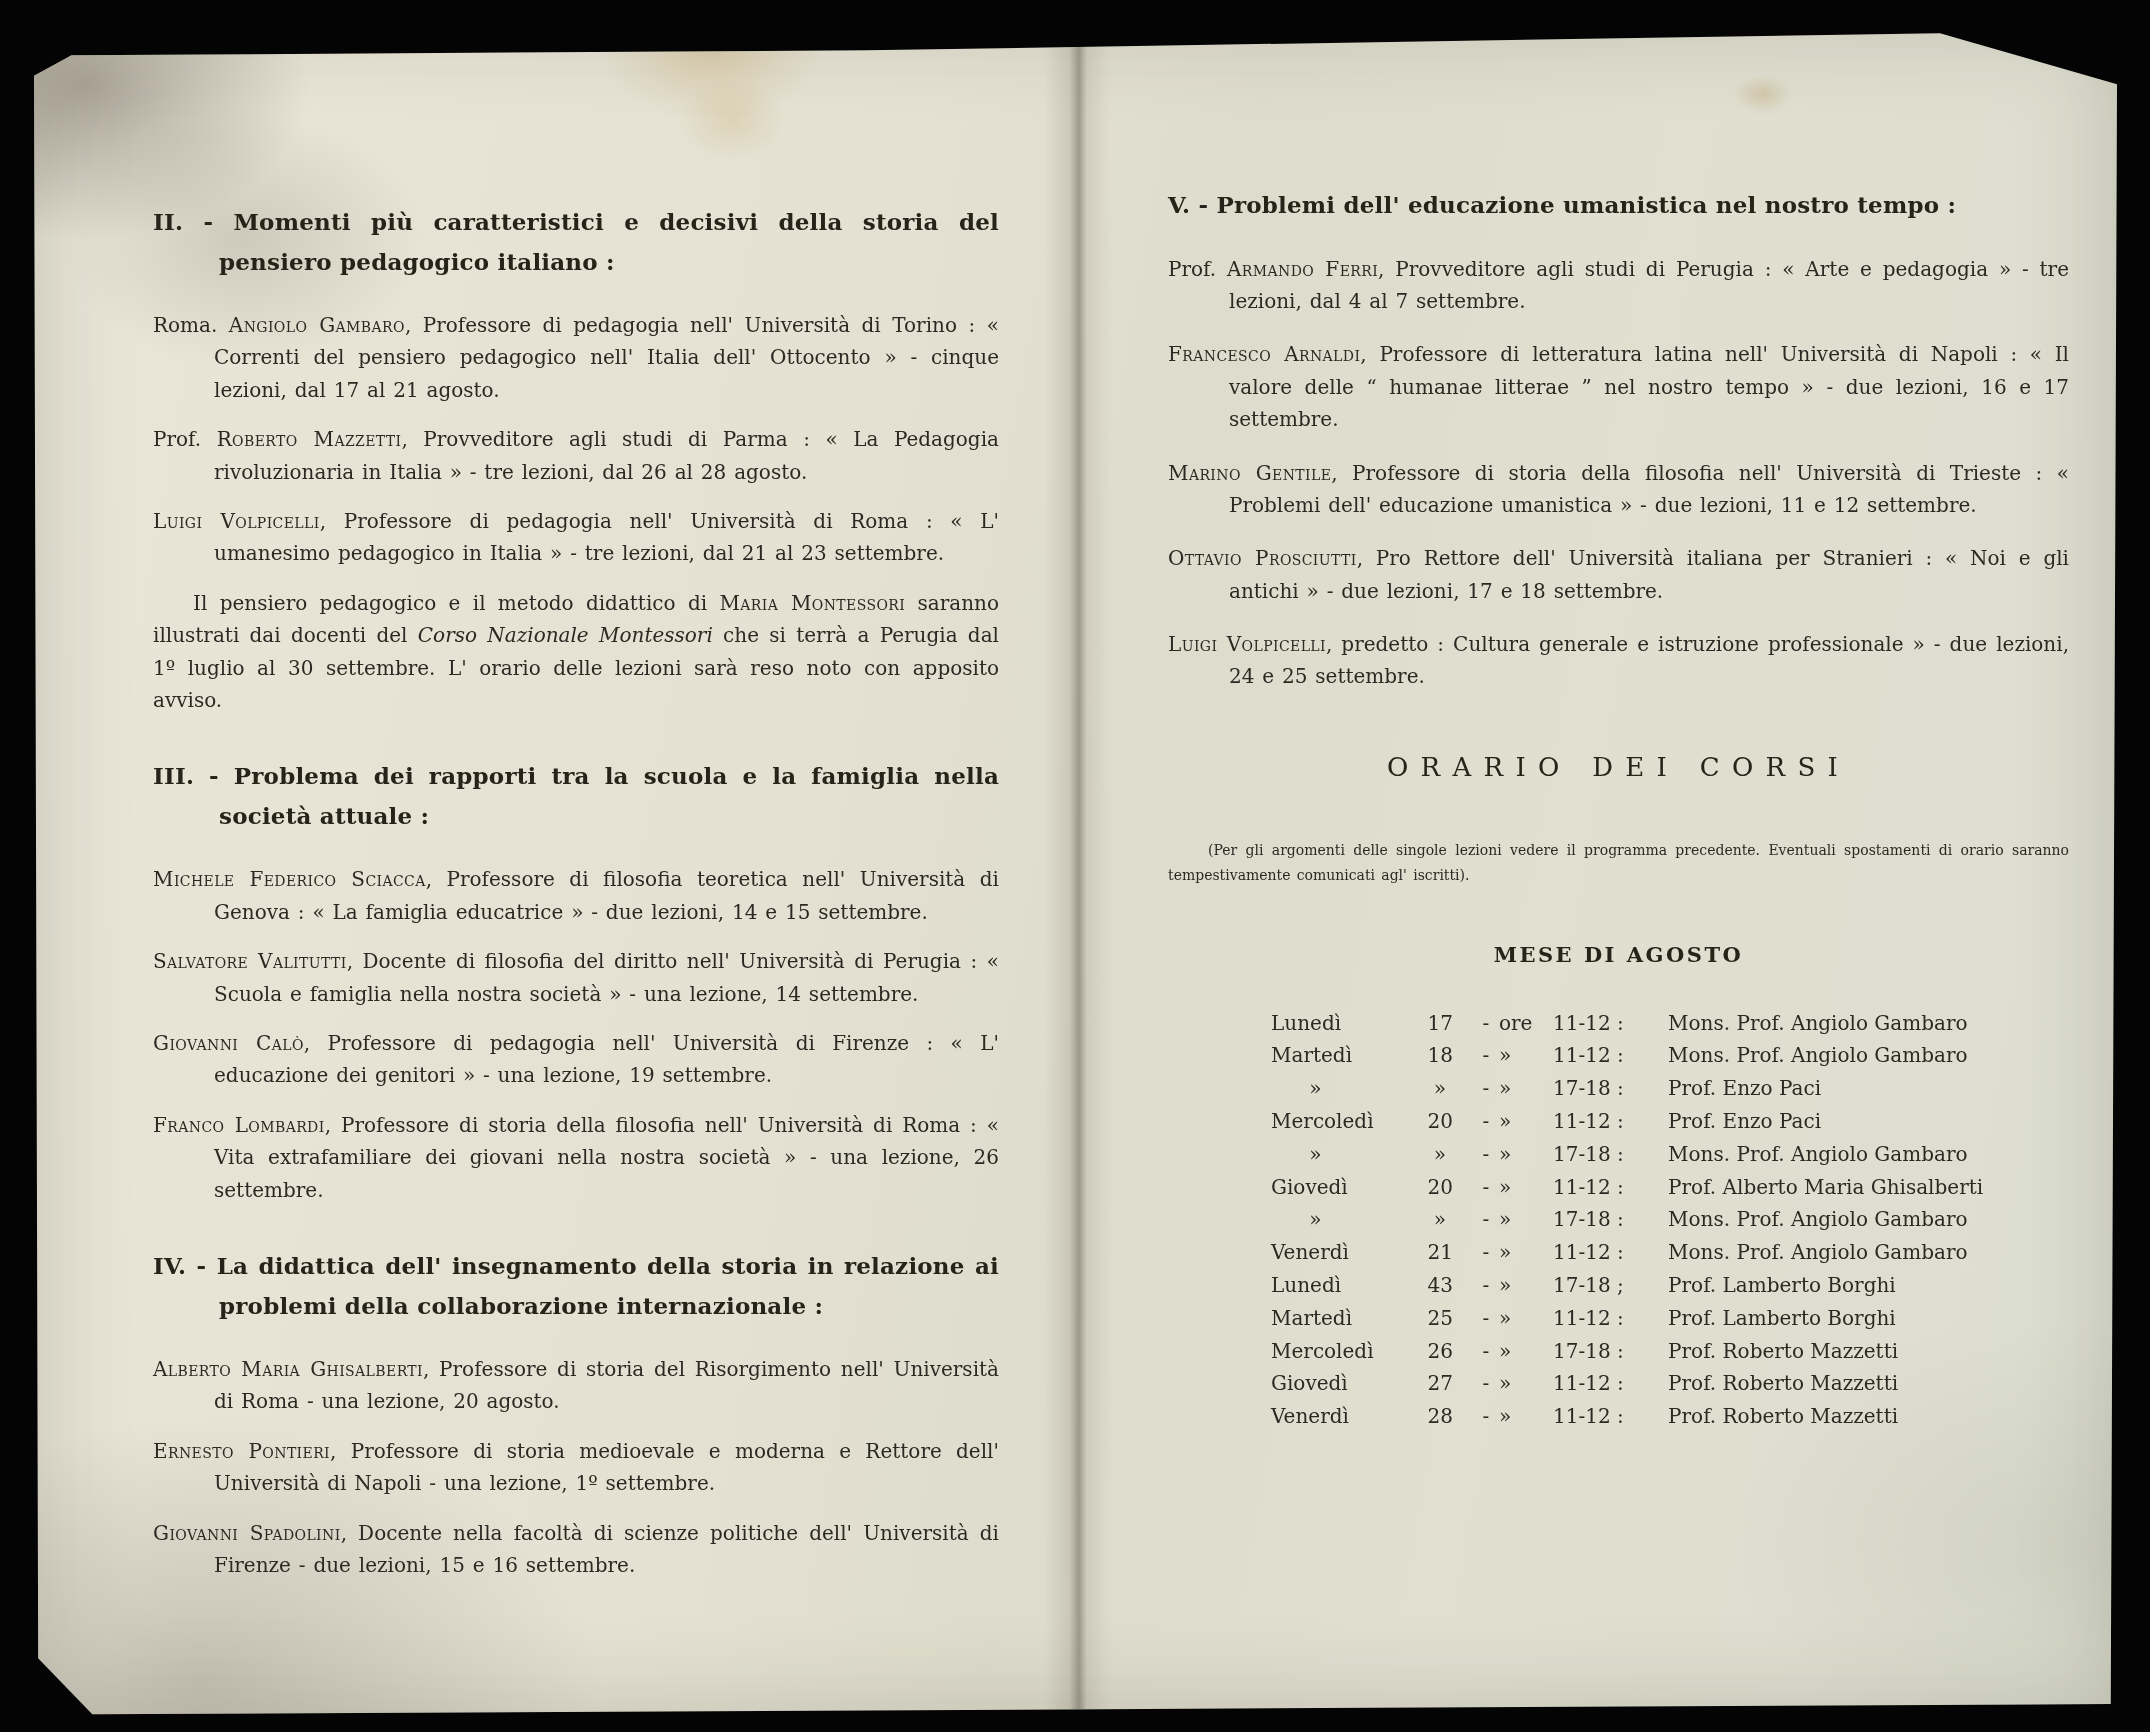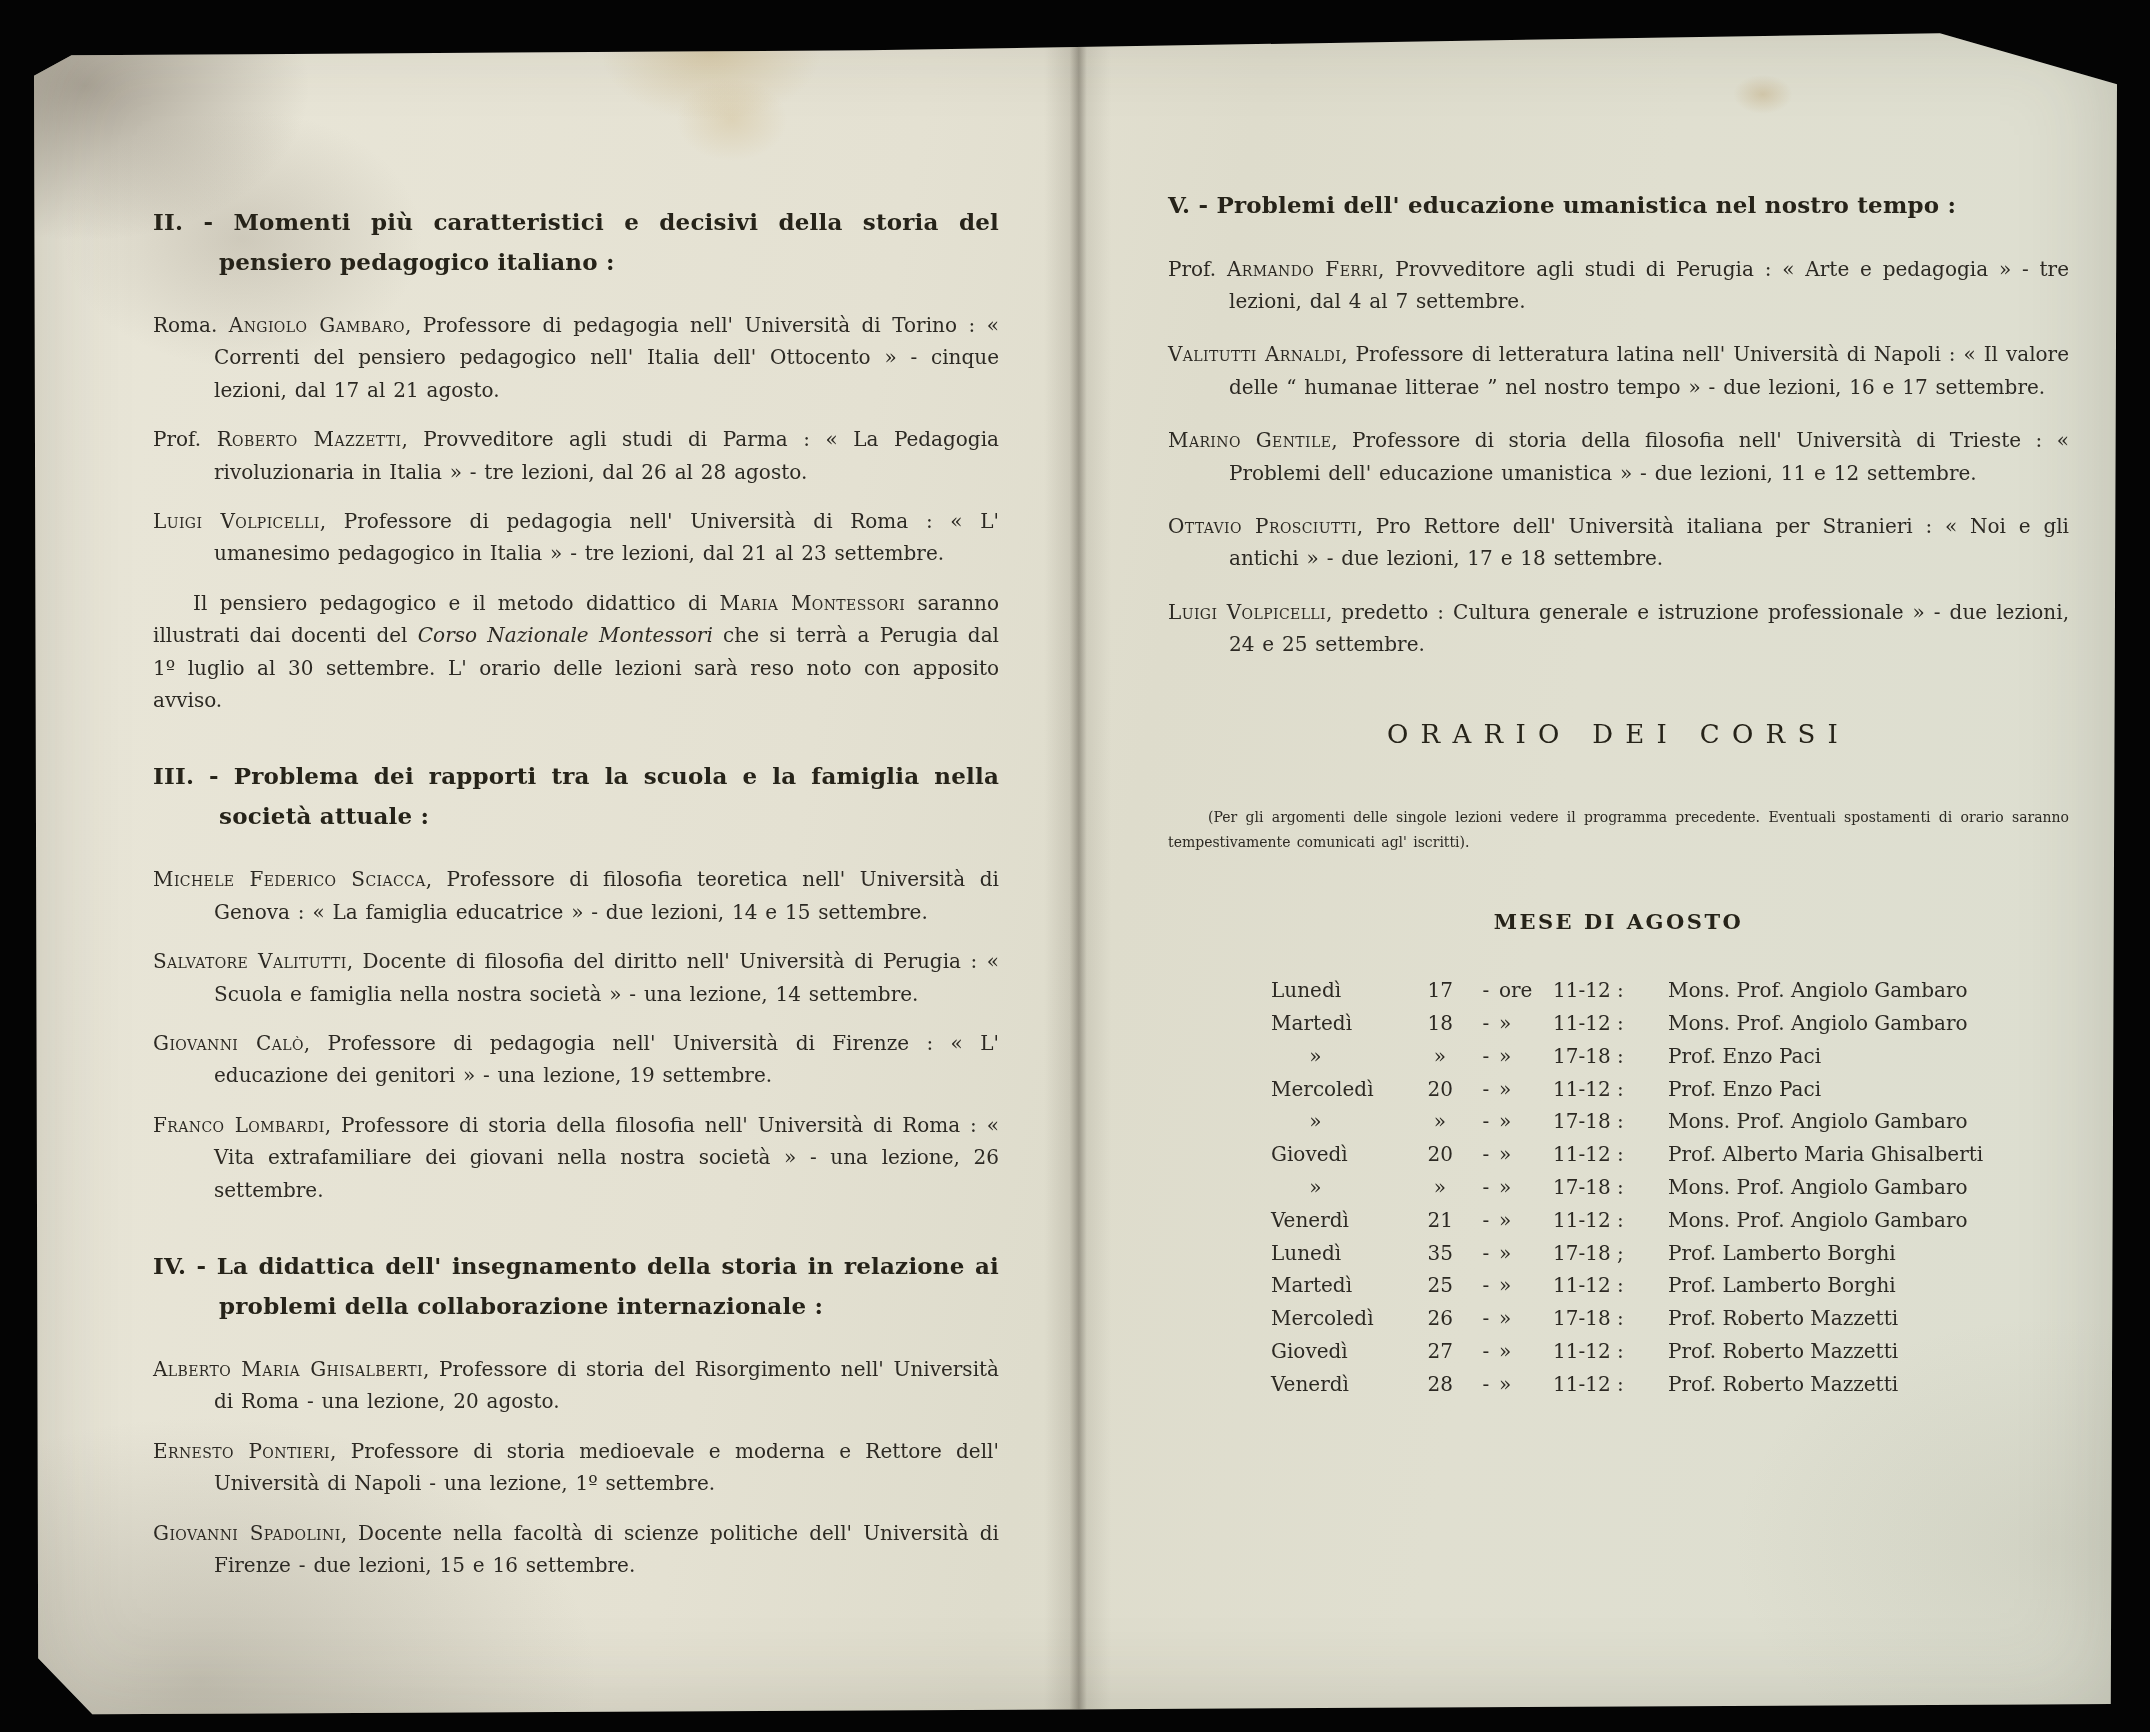--- a/index.html
+++ b/index.html
@@ -120,21 +120,21 @@
   </div>
 
   <div class="col col-right">
 
     <p class="sec-h"><span>V. -</span> <span>Problemi dell' educazione umanistica nel nostro tempo :</span></p>
 
     <div>
 
         <p class="entry"><span>Prof. </span><span class="sc">Armando Ferri</span><span>, Provveditore agli studi di Perugia : « Arte e pedagogia » - tre lezioni, dal 4 al 7 settembre.</span></p>
 
-        <p class="entry"><span></span><span class="sc">Valitutti Arnaldi</span><span>, Professore di letteratura latina nell' Università di Napoli : « Il valore delle “ humanae litterae ” nel nostro tempo » - due lezioni, 16 e 17 settembre.</span></p>
+        <p class="entry"><span></span><span class="sc">Francesco Arnaldi</span><span>, Professore di letteratura latina nell' Università di Napoli : « Il valore delle “ humanae litterae ” nel nostro tempo » - due lezioni, 16 e 17 settembre.</span></p>
 
         <p class="entry"><span></span><span class="sc">Marino Gentile</span><span>, Professore di storia della filosofia nell' Università di Trieste : « Problemi dell' educazione umanistica » - due lezioni, 11 e 12 settembre.</span></p>
 
         <p class="entry"><span></span><span class="sc">Ottavio Prosciutti</span><span>, Pro Rettore dell' Università italiana per Stranieri : « Noi e gli antichi » - due lezioni, 17 e 18 settembre.</span></p>
 
         <p class="entry"><span></span><span class="sc">Luigi Volpicelli</span><span>, predetto : Cultura generale e istruzione professionale » - due lezioni, 24 e 25 settembre.</span></p>
       </div>
 
     <p class="orario-title">ORARIO DEI CORSI</p>
 
@@ -211,21 +211,21 @@
           <span class="c-day">Venerdì</span>
           <span class="c-num">21</span>
           <span class="c-dash">-</span>
           <span class="c-ore">»</span>
           <span class="c-time">11-12 :</span>
           <span class="c-name">Mons. Prof. Angiolo Gambaro</span>
         </div>
 
         <div class="srow">
           <span class="c-day">Lunedì</span>
-          <span class="c-num">35</span>
+          <span class="c-num">43</span>
           <span class="c-dash">-</span>
           <span class="c-ore">»</span>
           <span class="c-time">17-18 ;</span>
           <span class="c-name">Prof. Lamberto Borghi</span>
         </div>
 
         <div class="srow">
           <span class="c-day">Martedì</span>
           <span class="c-num">25</span>
           <span class="c-dash">-</span>

